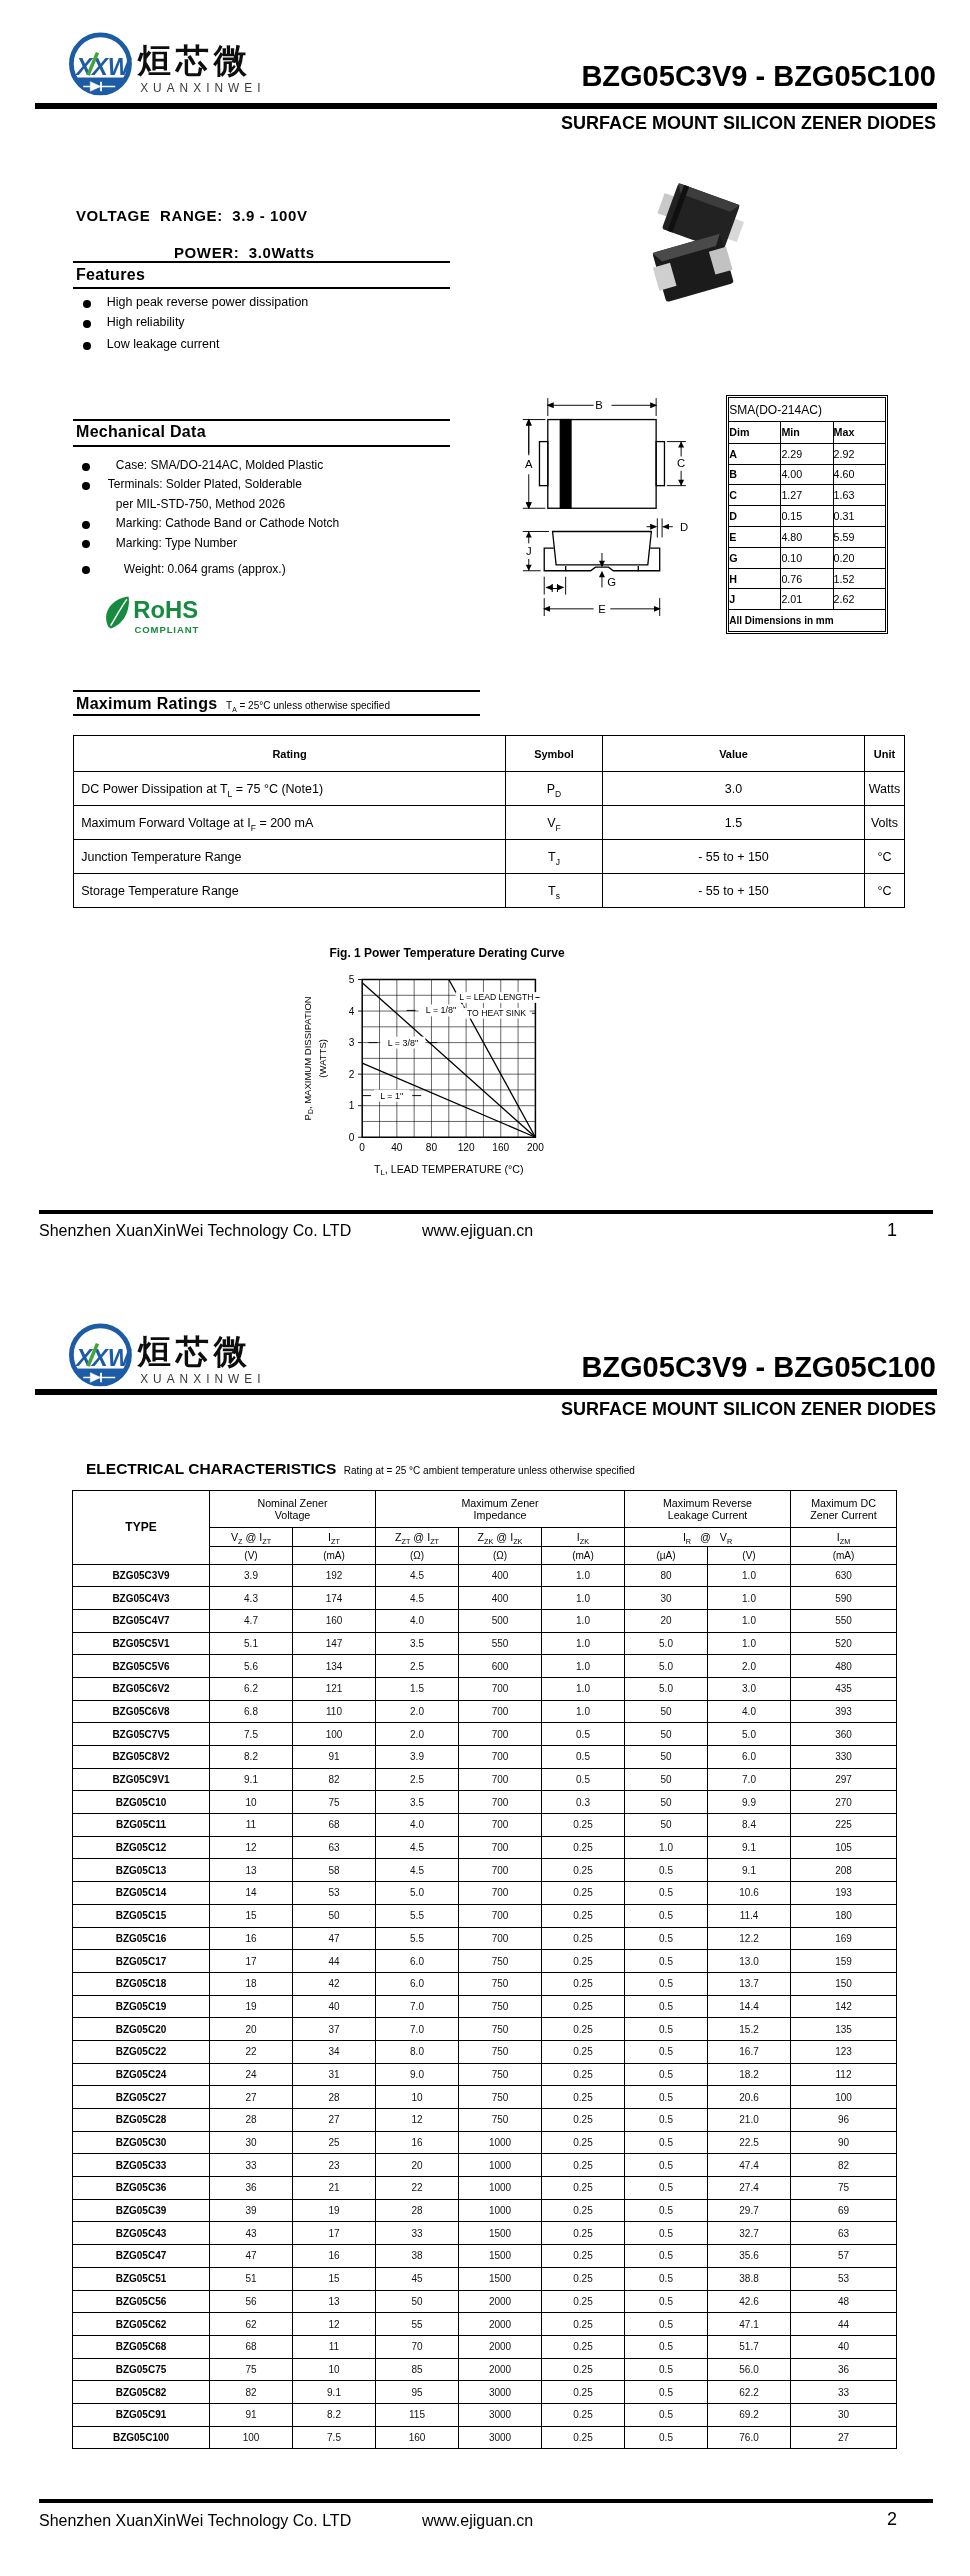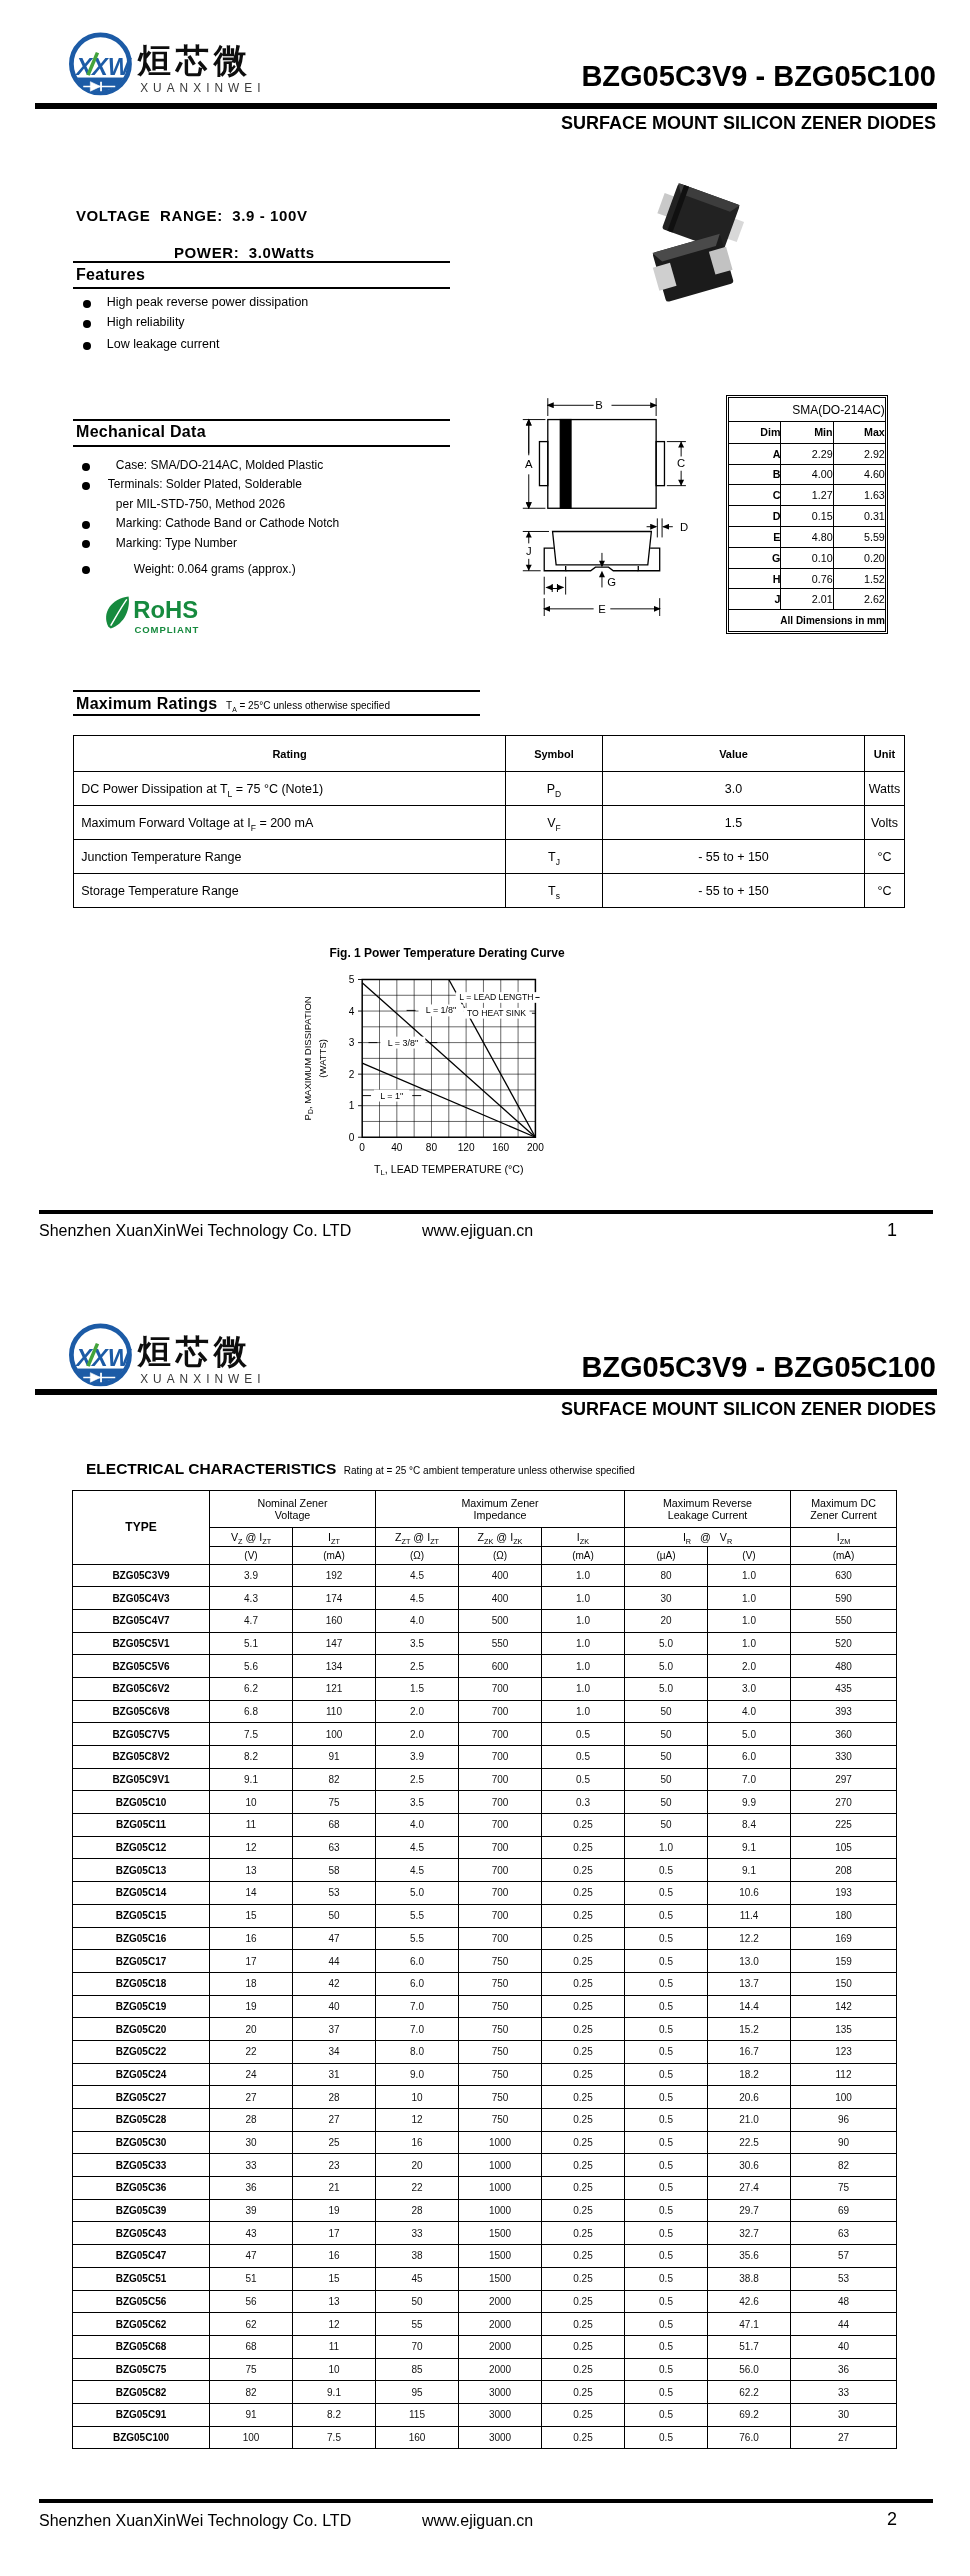--- a/index.html
+++ b/index.html
@@ -14,21 +14,21 @@
   .doc-title{font-weight:bold;font-size:29px;line-height:31px;letter-spacing:0}
   .doc-subtitle{font-weight:bold;font-size:18px;line-height:20px}
   .volt{font-weight:bold;font-size:15px;letter-spacing:0.6px;white-space:pre}
   
   .blist{list-style:none}
   .blist li{display:flex;align-items:flex-start}
   .dot{width:7.8px;height:7.8px;border-radius:50%;background:#000;flex:0 0 7.8px;margin-top:4.8px}
   .nodot{width:7.8px;height:7.8px;flex:0 0 7.8px;background:transparent}
   
   .dimtbl{border-collapse:collapse;table-layout:fixed;width:100%;height:100%}
-  .dimtbl th,.dimtbl td{border:0.6px solid #000;text-align:right;vertical-align:middle;font-size:10.7px}
+  .dimtbl th,.dimtbl td{border:0.6px solid #000;text-align:left;vertical-align:middle;font-size:10.7px}
   .dimtbl .dimtitle{font-size:12px;font-weight:normal;height:24px}
   .dimtbl thead tr:nth-child(2) th{font-weight:bold;height:21.5px}
   .dimtbl tbody td{height:20px}
   .dimtbl tbody td:first-child{font-weight:bold}
   .dimtbl .dimfoot{font-weight:bold;height:21.5px;font-size:10px}
   .dimwrap{border:1.2px solid #000;padding:1.2px;background:#fff}
   
   .rtg{border-collapse:collapse;table-layout:fixed;width:100%}
   .rtg th,.rtg td{border:1.2px solid #000;text-align:center;vertical-align:middle}
   .rtg th{font-size:11px;font-weight:bold;height:36px}
@@ -114,21 +114,21 @@
   <li style="margin-bottom:5.4px">
       <span class="dot"></span>
       <span style="margin-left:26px">Marking: Cathode Band or Cathode Notch</span>
     </li>
   <li style="margin-bottom:12px">
       <span class="dot"></span>
       <span style="margin-left:26px">Marking: Type Number</span>
     </li>
   <li>
       <span class="dot"></span>
-      <span style="margin-left:44px">Weight: 0.064 grams (approx.)</span>
+      <span style="margin-left:34px">Weight: 0.064 grams (approx.)</span>
     </li>
 </ul>
 
 <svg class="abs" style="left:100px;top:592px" width="137" height="47" viewBox="0 0 230 78">
   <path d="M 14,58 C 2,34 20,10 48,7 C 51,28 42,52 18,61 Z" fill="#168a3e"></path>
   <path d="M 18,56 C 27,41 35,26 45,12" fill="none" stroke="#ffffff" stroke-width="2.5"></path>
   <text x="56" y="44" font-size="40" font-weight="bold" fill="#168a3e">RoHS</text>
   <text x="58" y="68" font-size="16" font-weight="bold" letter-spacing="1.5" fill="#168a3e">COMPLIANT</text>
 </svg>
 
@@ -777,21 +777,21 @@
           <td>90</td>
         </tr>
         <tr>
           <td class="type">BZG05C33</td>
           <td>33</td>
           <td>23</td>
           <td>20</td>
           <td>1000</td>
           <td>0.25</td>
           <td>0.5</td>
-          <td>30.6</td>
+          <td>47.4</td>
           <td>82</td>
         </tr>
         <tr>
           <td class="type">BZG05C36</td>
           <td>36</td>
           <td>21</td>
           <td>22</td>
           <td>1000</td>
           <td>0.25</td>
           <td>0.5</td>

